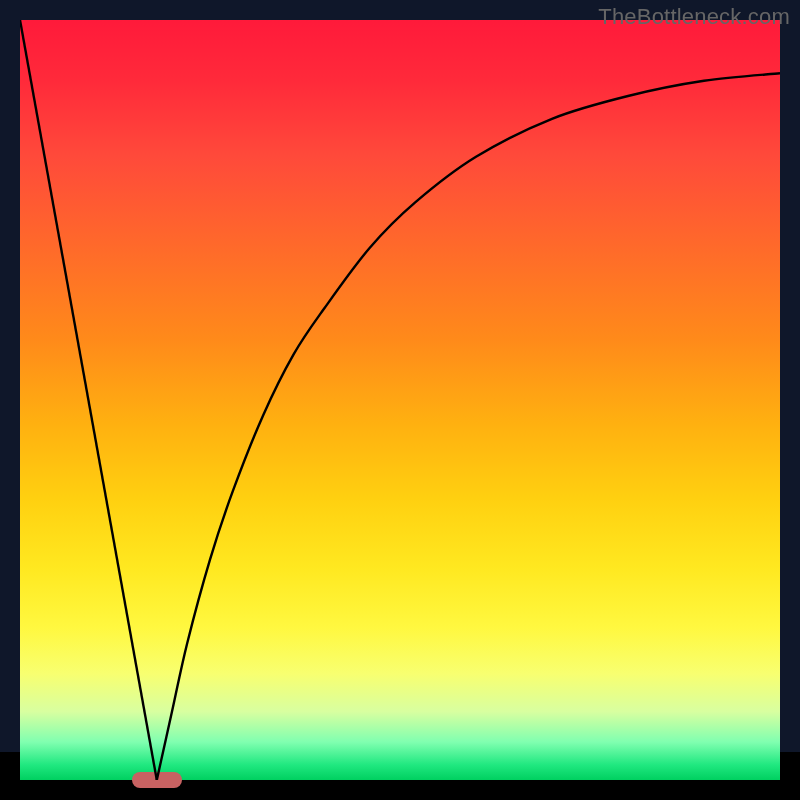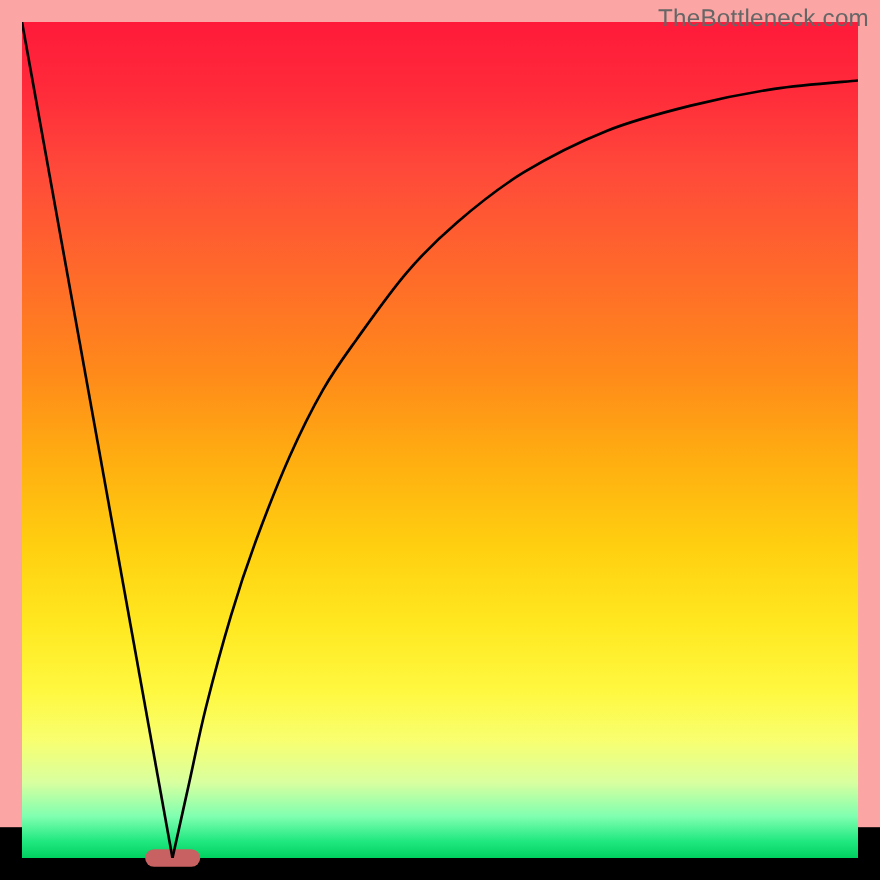--- a/index.html
+++ b/index.html
@@ -8,21 +8,21 @@
     width: 800px;
     height: 800px;
     overflow: hidden;
     background: #000;
     font-family: Arial, Helvetica, sans-serif;
   }
   .chart-container {
     position: relative;
     width: 800px;
     height: 752px;
-    background: #fca5a5;
+    background: #0f172a;
   }
   .plot-area {
     position: absolute;
     left: 20px;
     top: 20px;
     width: 760px;
     height: 760px;
     
     background: linear-gradient(to bottom,
       #ff1a3a 0%,

